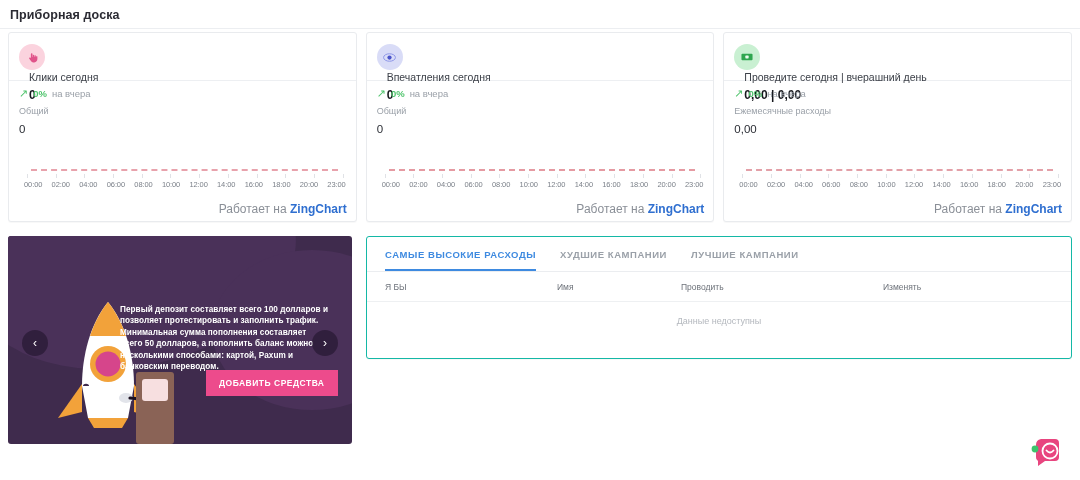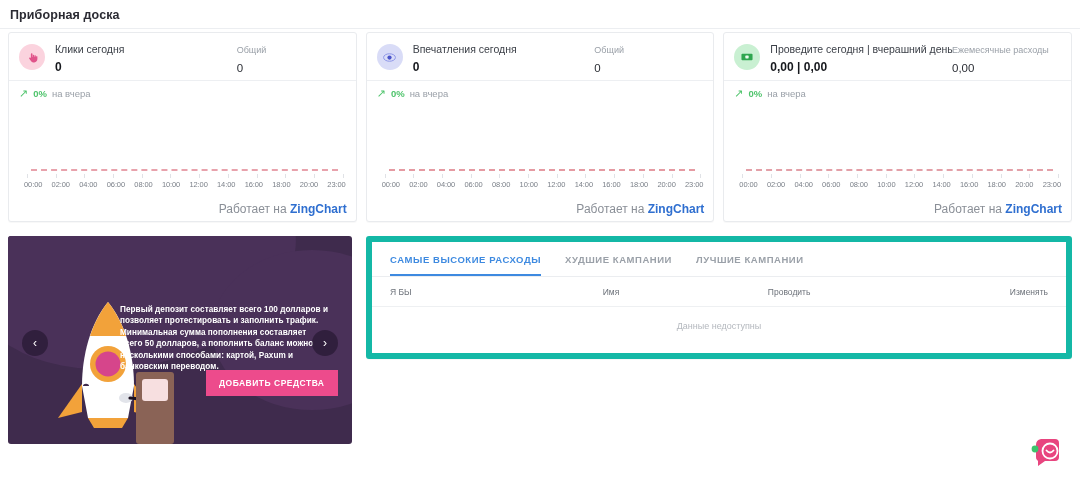--- a/index.html
+++ b/index.html
@@ -27,21 +27,21 @@
     position: absolute; left: 8px; top: 32px;
     width: 1064px; height: 190px;
     display: flex; gap: 9px;
   }
   .stat-card {
     flex: 1 1 0; background: #fff;
     border: 1px solid #e9ebee; border-radius: 3px;
     position: relative; overflow: hidden;
     box-shadow: 0 1px 1px rgba(16,22,38,0.03);
   }
-  .card-top { display: flex; align-items: flex-start; padding: 9px 11px 9px 10px; height: 47px; }
+  .card-top { display: flex; align-items: flex-start; padding: 9px 11px 9px 10px; height: 47px; flex-direction: column; }
   .card-icon {
     width: 26px; height: 26px; border-radius: 50%;
     display: flex; align-items: center; justify-content: center;
     flex: none; margin-top: 2px;
   }
   .icon-clicks  { background: #fbd3de; }
   .icon-impr    { background: #d9dcf7; }
   .icon-spend   { background: #c9f0d2; }
   .card-main { margin-left: 10px; flex: 1 1 auto; min-width: 0; }
   .card-label {
@@ -121,33 +121,33 @@
     font-size: 12px; cursor: pointer; z-index: 5;
   }
   .arrow-left  { left: 14px; }
   .arrow-right { right: 14px; }
   .rocket-wrap { position: absolute; left: 30px; bottom: 0; width: 140px; height: 150px; }
   .pump-wrap   { position: absolute; left: 124px; bottom: 0; width: 50px; height: 72px; }
 
   .panel {
     position: absolute; left: 366px; top: 236px;
     width: 706px; height: 123px;
-    background: #fff; border: 6px solid #14b8a6; border-radius: 3px;
+    background: #fff; border: 1px solid #14b8a6; border-radius: 3px;
     box-shadow: 0 1px 1px rgba(16,22,38,0.03);
   }
   .tabs { display: flex; padding: 12px 18px 0 18px; gap: 24px; }
   .tab {
     font-size: 9.5px; font-weight: bold; letter-spacing: .55px;
     color: #9aa0a8; padding-bottom: 9px; cursor: pointer; white-space: nowrap;
     border-bottom: 2px solid transparent;
   }
   .tab.active { color: #3e8ae0; border-bottom-color: #3e8ae0; }
   .tabs-rule { height: 1px; background: #ebedf0; margin: 0; }
   .table { width: 100%; }
-  .table-head { display: flex; padding: 10px 18px 9px 18px; gap: 43px; }
+  .table-head { display: flex; padding: 10px 18px 9px 18px; }
   .table-head div { font-size: 8.5px; color: #6d727a; }
   .col-0 { width: 148px; }
   .col-1 { width: 124px; margin-left: 24px; }
   .col-2 { width: 202px; }
   .col-3 { flex: 1 1 auto; }
   .table-head-rule { height: 1px; background: #eef0f2; margin: 0 0 0 0; }
   .table-empty {
     text-align: center; font-size: 9px; color: #b4b8be;
     padding: 14px 0 0 0;
   }

